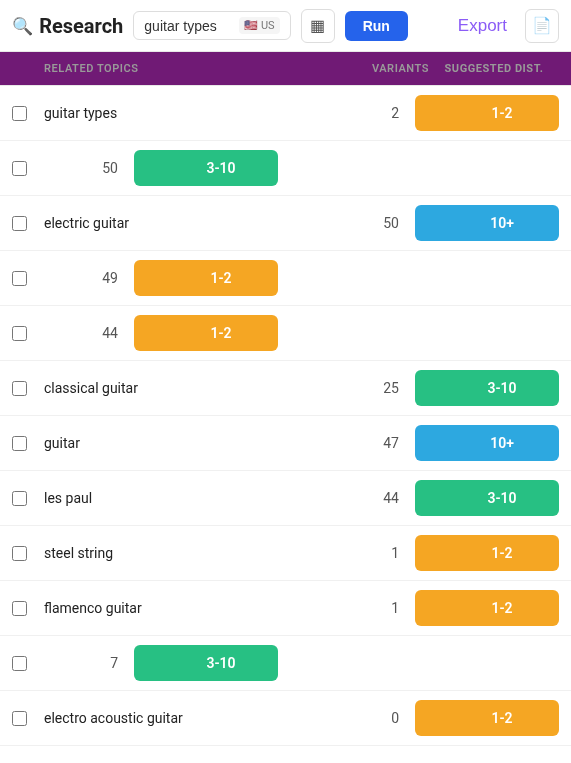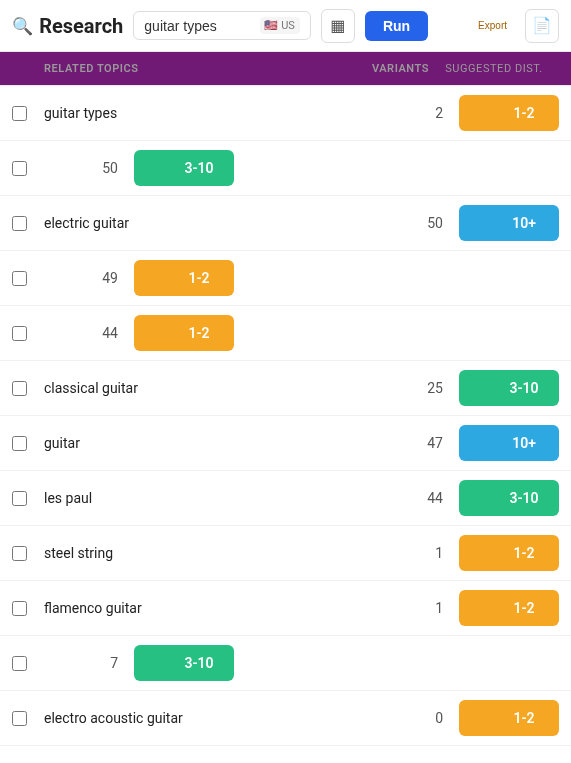--- a/index.html
+++ b/index.html
@@ -78,22 +78,22 @@
       border-radius: 6px;
       padding: 7px 18px;
       font-size: 14px;
       font-weight: 600;
       cursor: pointer;
       text-align: center;
     }
     .export-btn {
       background: none;
       border: none;
-      font-size: 10px;
-      color: #a16207;
+      font-size: 17px;
+      color: #8b5cf6;
       cursor: pointer;
       padding: 7px 8px;
       margin-left: 32px;
     }
     .doc-icon-btn {
       width: 34px;
       height: 34px;
       border: 1px solid #ddd;
       border-radius: 6px;
       background: #fff;
@@ -130,21 +130,21 @@
       font-size: 11px;
       font-weight: 600;
       color: #999;
       letter-spacing: 0.05em;
       text-transform: uppercase;
     }
     .th-dist {
       width: 130px;
       text-align: center;
       font-size: 11px;
-      font-weight: 400;
+      font-weight: 700;
       color: #999;
       letter-spacing: 0.05em;
       text-transform: uppercase;
     }
 
     .table-row {
       display: flex;
       align-items: center;
       padding: 0 12px;
       border-bottom: 1px solid #f0f0f0;
@@ -168,21 +168,21 @@
       color: #222;
     }
     .row-variants {
       width: 90px;
       text-align: right;
       font-size: 14px;
       color: #555;
       padding-right: 16px;
     }
     .row-dist {
-      width: 100px;
+      width: 144px;
       height: 36px;
       border-radius: 6px;
       display: flex;
       align-items: center;
       justify-content: center;
       font-size: 14px;
       font-weight: 600;
       color: #fff;
       padding-left: 30px;
     }

